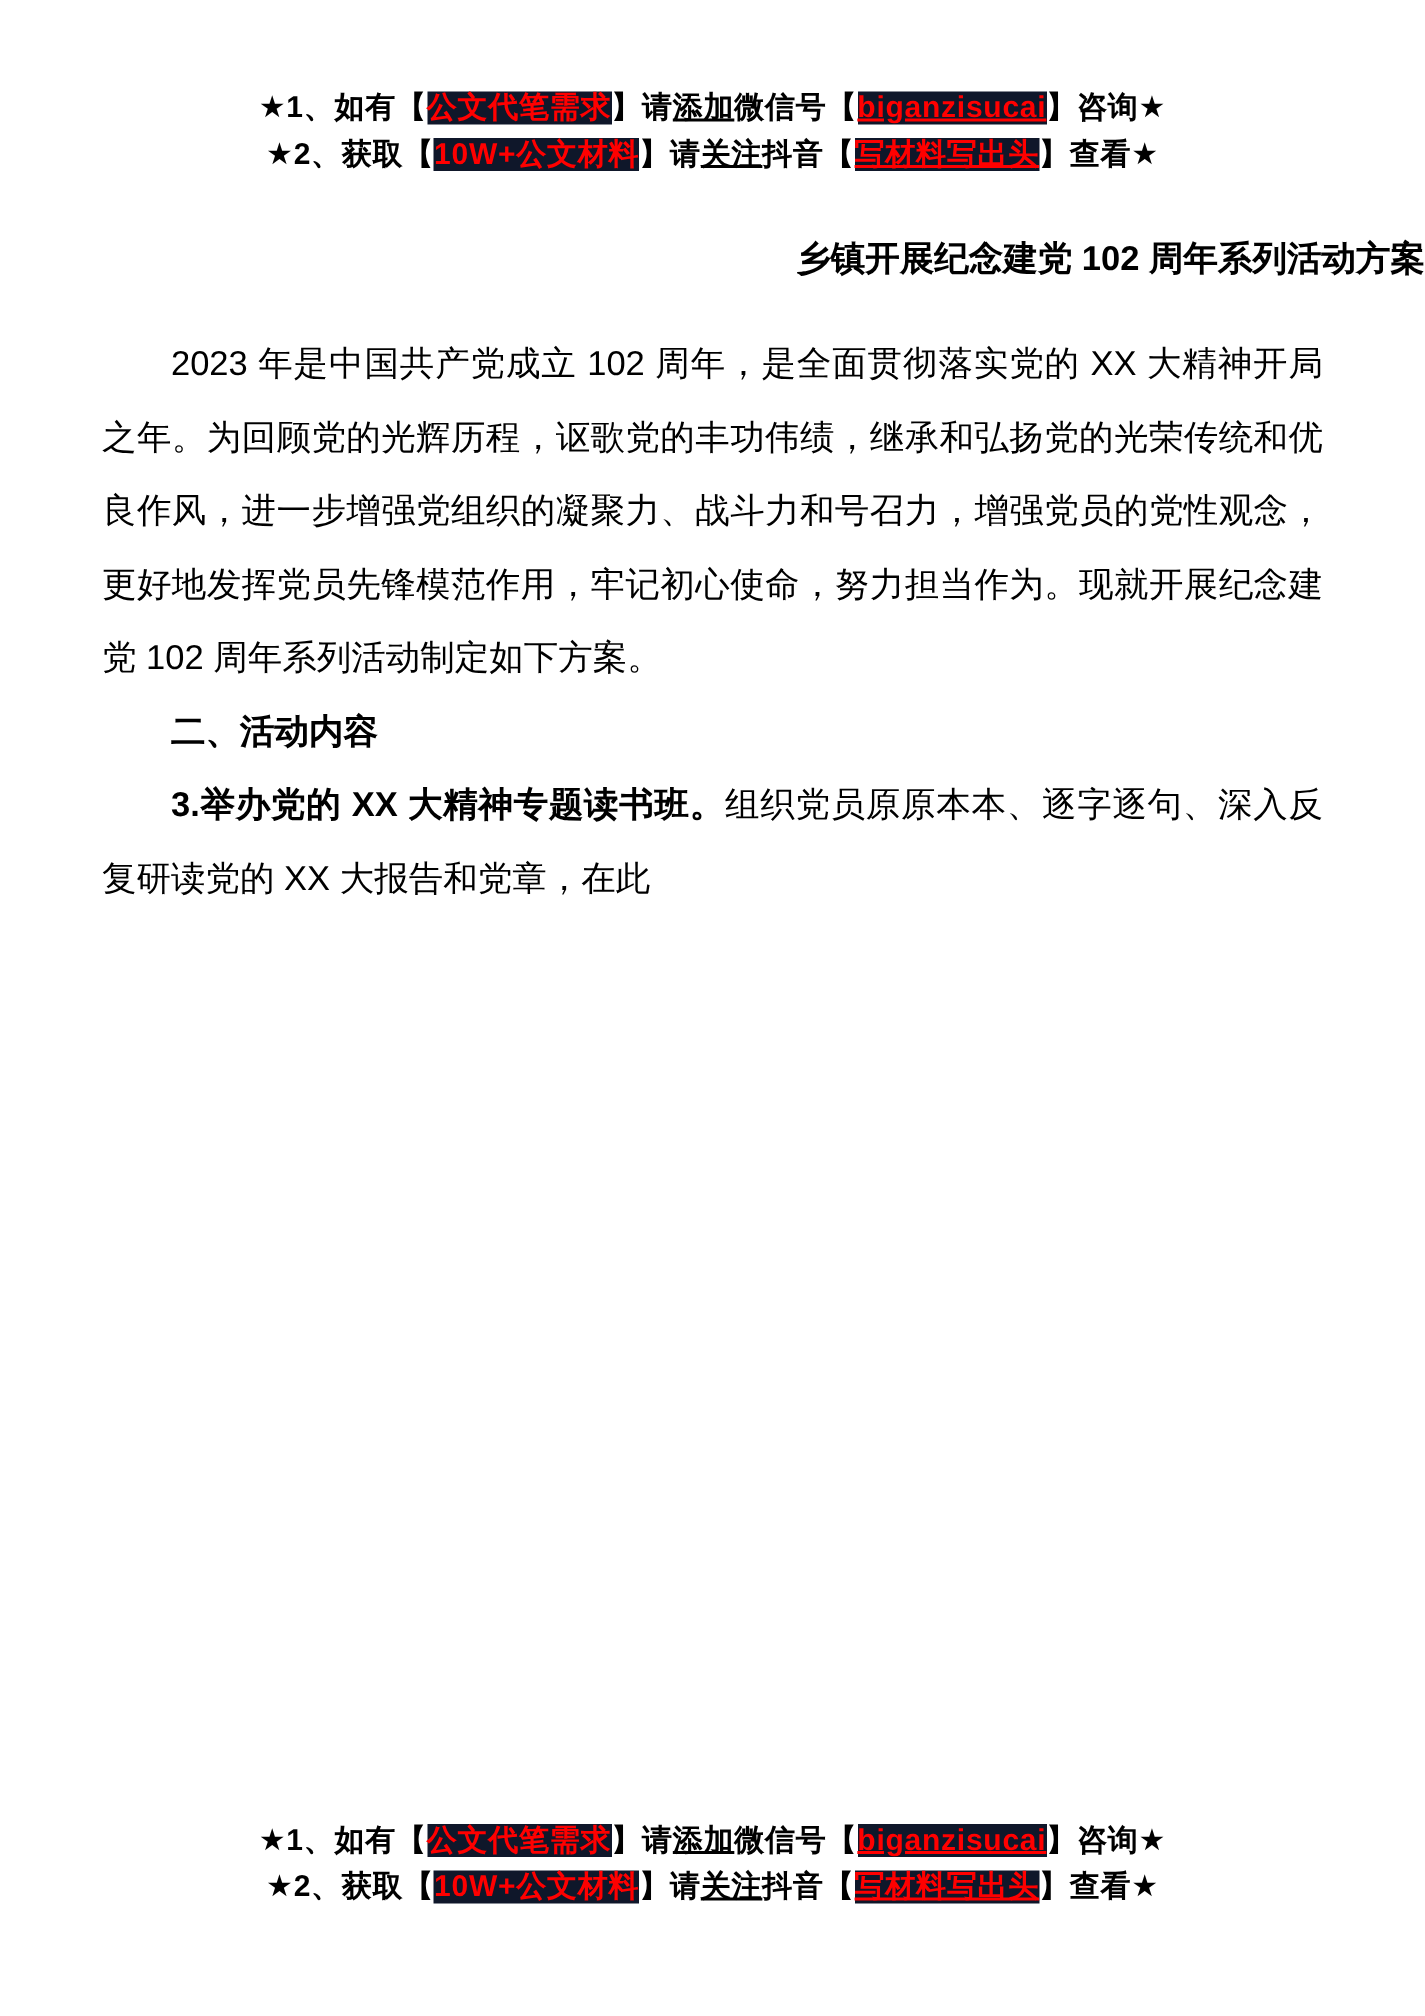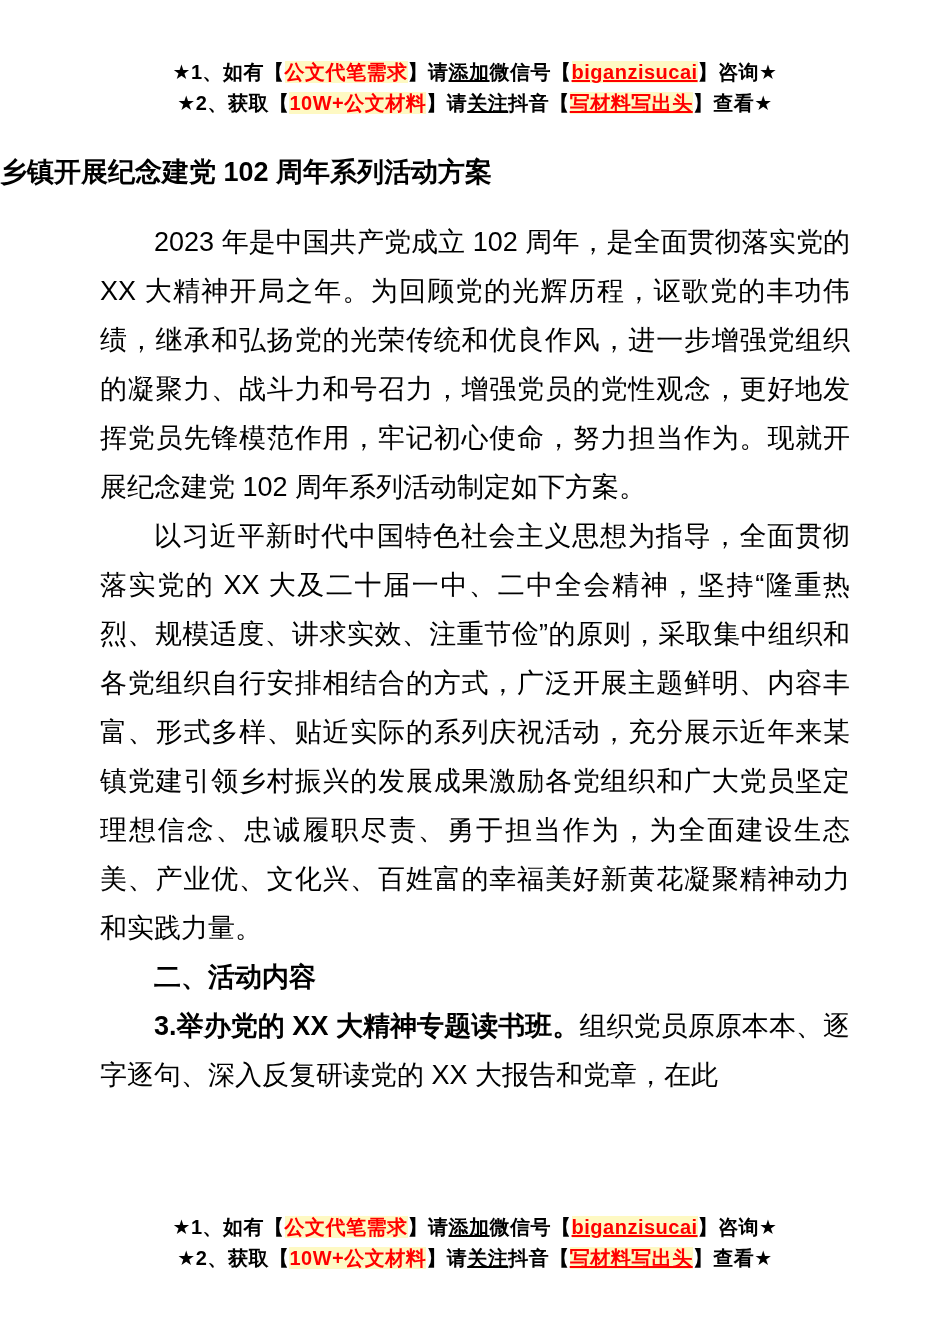--- a/index.html
+++ b/index.html
@@ -30,47 +30,47 @@
   .promo-footer {
     position: absolute;
     top: 1212px;
     left: 0;
     right: 0;
   }
   .promo-line { white-space: nowrap; }
   
   .doc-title {
     margin: 32px 0 0 0;
-    text-align: left;
-    font-size: 27px;
+    text-align: right;
+    font-size: 23px;
     line-height: 42px;
     font-weight: bold;
   }
   
   .doc-body {
     margin-top: 25px;
-    padding: 0 100px;
+    padding: 0 68px;
     height: 995px;
     overflow: hidden;
-    font-size: 27px;
+    font-size: 23px;
     line-height: 49px;
     text-align: justify;
     text-justify: inter-ideograph;
   }
   .para {
     margin: 0;
     text-indent: 2em;
   }
   .para.heading {
     font-weight: bold;
   }
   
   .s-hl {
     color: #ff0000;
-    background: #fef9c3;
+    background: #0f172a;
   }
   .s-u {
     text-decoration: underline;
   }
   .s-b {
     font-weight: bold;
   }
 </style>
 </head>
 <body>
@@ -79,21 +79,20 @@
 
   <div class="promo promo-header">
       <div class="promo-line"><span class="">★1、如有【</span><span class="s-hl">公文代笔需求</span><span class="">】请</span><span class="s-u">添加</span><span class="">微信号【</span><span class="s-hl s-u">biganzisucai</span><span class="">】咨询★</span></div>
       <div class="promo-line"><span class="">★2、获取【</span><span class="s-hl">10W+公文材料</span><span class="">】请</span><span class="s-u">关注</span><span class="">抖音【</span><span class="s-hl s-u">写材料写出头</span><span class="">】查看★</span></div>
     </div>
 
   <h1 class="doc-title">乡镇开展纪念建党 102 周年系列活动方案</h1>
 
   <div class="doc-body">
       <p class="para"><span class="">2023 年是中国共产党成立 102 周年，是全面贯彻落实党的 XX 大精神开局之年。为回顾党的光辉历程，讴歌党的丰功伟绩，继承和弘扬党的光荣传统和优良作风，进一步增强党组织的凝聚力、战斗力和号召力，增强党员的党性观念，更好地发挥党员先锋模范作用，牢记初心使命，努力担当作为。现就开展纪念建党 102 周年系列活动制定如下方案。</span></p>
-      <p class="para"><span class="">以习近平新时代中国特色社会主义思想为指导，全面贯彻落实党的 XX 大及二十届一中、二中全会精神，坚持“隆重热烈、规模适度、讲求实效、注重节俭”的原则，采取集中组织和各党组织自行安排相结合的方式，广泛开展主题鲜明、内容丰富、形式多样、贴近实际的系列庆祝活动，充分展示近年来某镇党建引领乡村振兴的发展成果激励各党组织和广大党员坚定理想信念、忠诚履职尽责、勇于担当作为，为全面建设生态美、产业优、文化兴、百姓富的幸福美好新黄花凝聚精神动力和实践力量。</span></p>
       <p class="para heading"><span class="s-b">二、活动内容</span></p>
       <p class="para"><span class="s-b">3.举办党的 XX 大精神专题读书班。</span><span class="">组织党员原原本本、逐字逐句、深入反复研读党的 XX 大报告和党章，在此</span></p>
     </div>
 
   <div class="promo promo-footer">
       <div class="promo-line"><span class="">★1、如有【</span><span class="s-hl">公文代笔需求</span><span class="">】请</span><span class="s-u">添加</span><span class="">微信号【</span><span class="s-hl s-u">biganzisucai</span><span class="">】咨询★</span></div>
       <div class="promo-line"><span class="">★2、获取【</span><span class="s-hl">10W+公文材料</span><span class="">】请</span><span class="s-u">关注</span><span class="">抖音【</span><span class="s-hl s-u">写材料写出头</span><span class="">】查看★</span></div>
     </div>
 
 </div>

